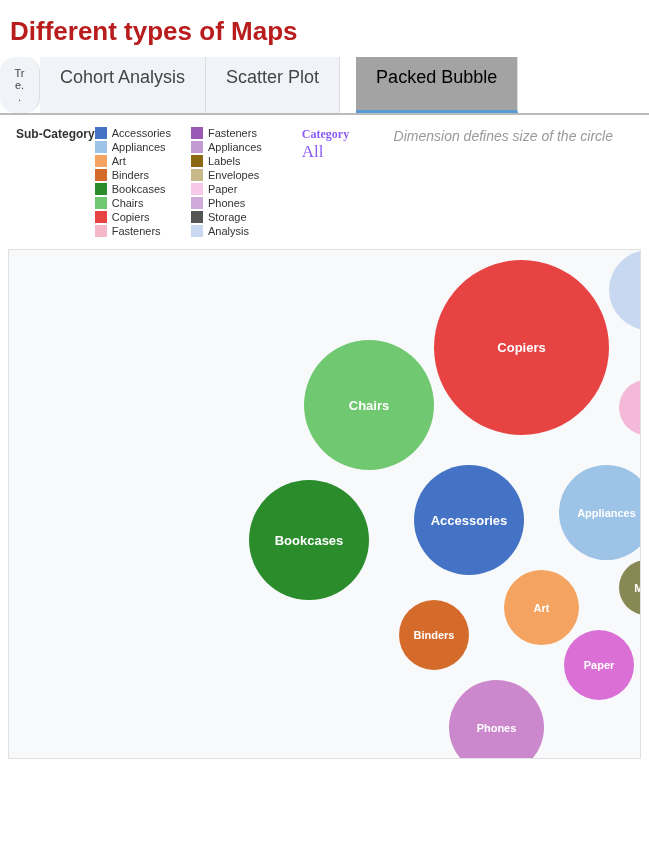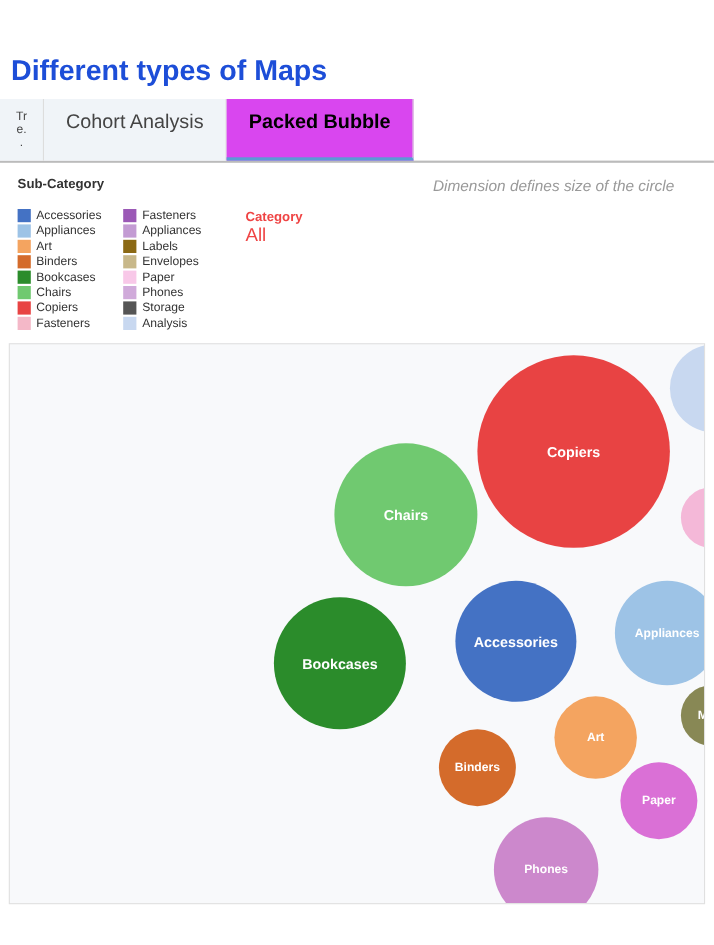--- a/index.html
+++ b/index.html
@@ -2,52 +2,53 @@
 <html><head>
   <meta charset="utf-8">
   <style>
     * { box-sizing: border-box; margin: 0; padding: 0; }
     body { font-family: Arial, sans-serif; background: #fff; width: 649px; min-height: 859px; overflow-x: hidden; }
 
     .page-title {
       font-size: 26px;
       font-weight: bold;
       padding: 16px 10px 10px 10px;
-      color: #1d4ed8;
-      margin-top: 33px;
+      color: #b91c1c;
     }
 
     .tabs-container {
       display: flex;
       border-bottom: 2px solid #bbb;
       background: #fff;
     }
 
     .tab {
       padding: 10px 20px;
       font-size: 18px;
       color: #444;
       cursor: pointer;
       border-right: 1px solid #ddd;
       min-width: 80px;
       text-align: center;
       background: #f0f4f8;
     }
 
     .tab.active {
-      background: #d946ef;
+      background: #a3a3a3;
       color: #000;
-      font-weight: bold;
+      font-weight: normal;
       border-bottom: 3px solid #5b9bd5;
+      margin-left: 16px;
     }
 
     .tab.first {
       font-size: 11px;
       min-width: 40px;
       padding: 10px 8px;
+      border-radius: 15px;
     }
 
     .legend-title {
       font-size: 12px;
       font-weight: bold;
       color: #333;
       margin-bottom: 4px;
     }
 
     .legend-items {
@@ -71,21 +72,22 @@
     }
 
     .legend-cols {
       display: flex;
       gap: 20px;
     }
 
     .category-section {
       margin-left: auto;
       font-size: 12px;
-      color: #ef4444;
+      color: #8b5cf6;
+      font-family: Liberation Serif, serif;
     }
 
     .category-title {
       font-weight: bold;
       font-size: 12px;
     }
 
     .dimension-note {
       font-size: 14px;
       color: #999;
@@ -124,25 +126,26 @@
     }
   </style>
 </head>
 <body>
 
 <div class="page-title">Different types of Maps</div>
 
 <div class="tabs-container">
   <div class="tab first">Tr<br>e.<br>.</div>
   <div class="tab">Cohort Analysis</div>
+  <div class="tab">Scatter Plot</div>
   <div class="tab active">Packed Bubble</div>
 </div>
 
 <div class="legend-and-note">
-  <div style="display:flex;gap:12px;flex-direction:column;justify-content:center;">
+  <div style="display:flex;gap:0;flex-direction:row;justify-content:center;">
     <div class="legend-title">Sub-Category</div>
     <div class="legend-cols">
       <div class="legend-items" id="legend-col1">
           <div class="legend-item">
             <div class="legend-color" style="background:#4472C4;"></div>
             <span>Accessories</span>
           </div>
           <div class="legend-item">
             <div class="legend-color" style="background:#9DC3E6;"></div>
             <span>Appliances</span>

